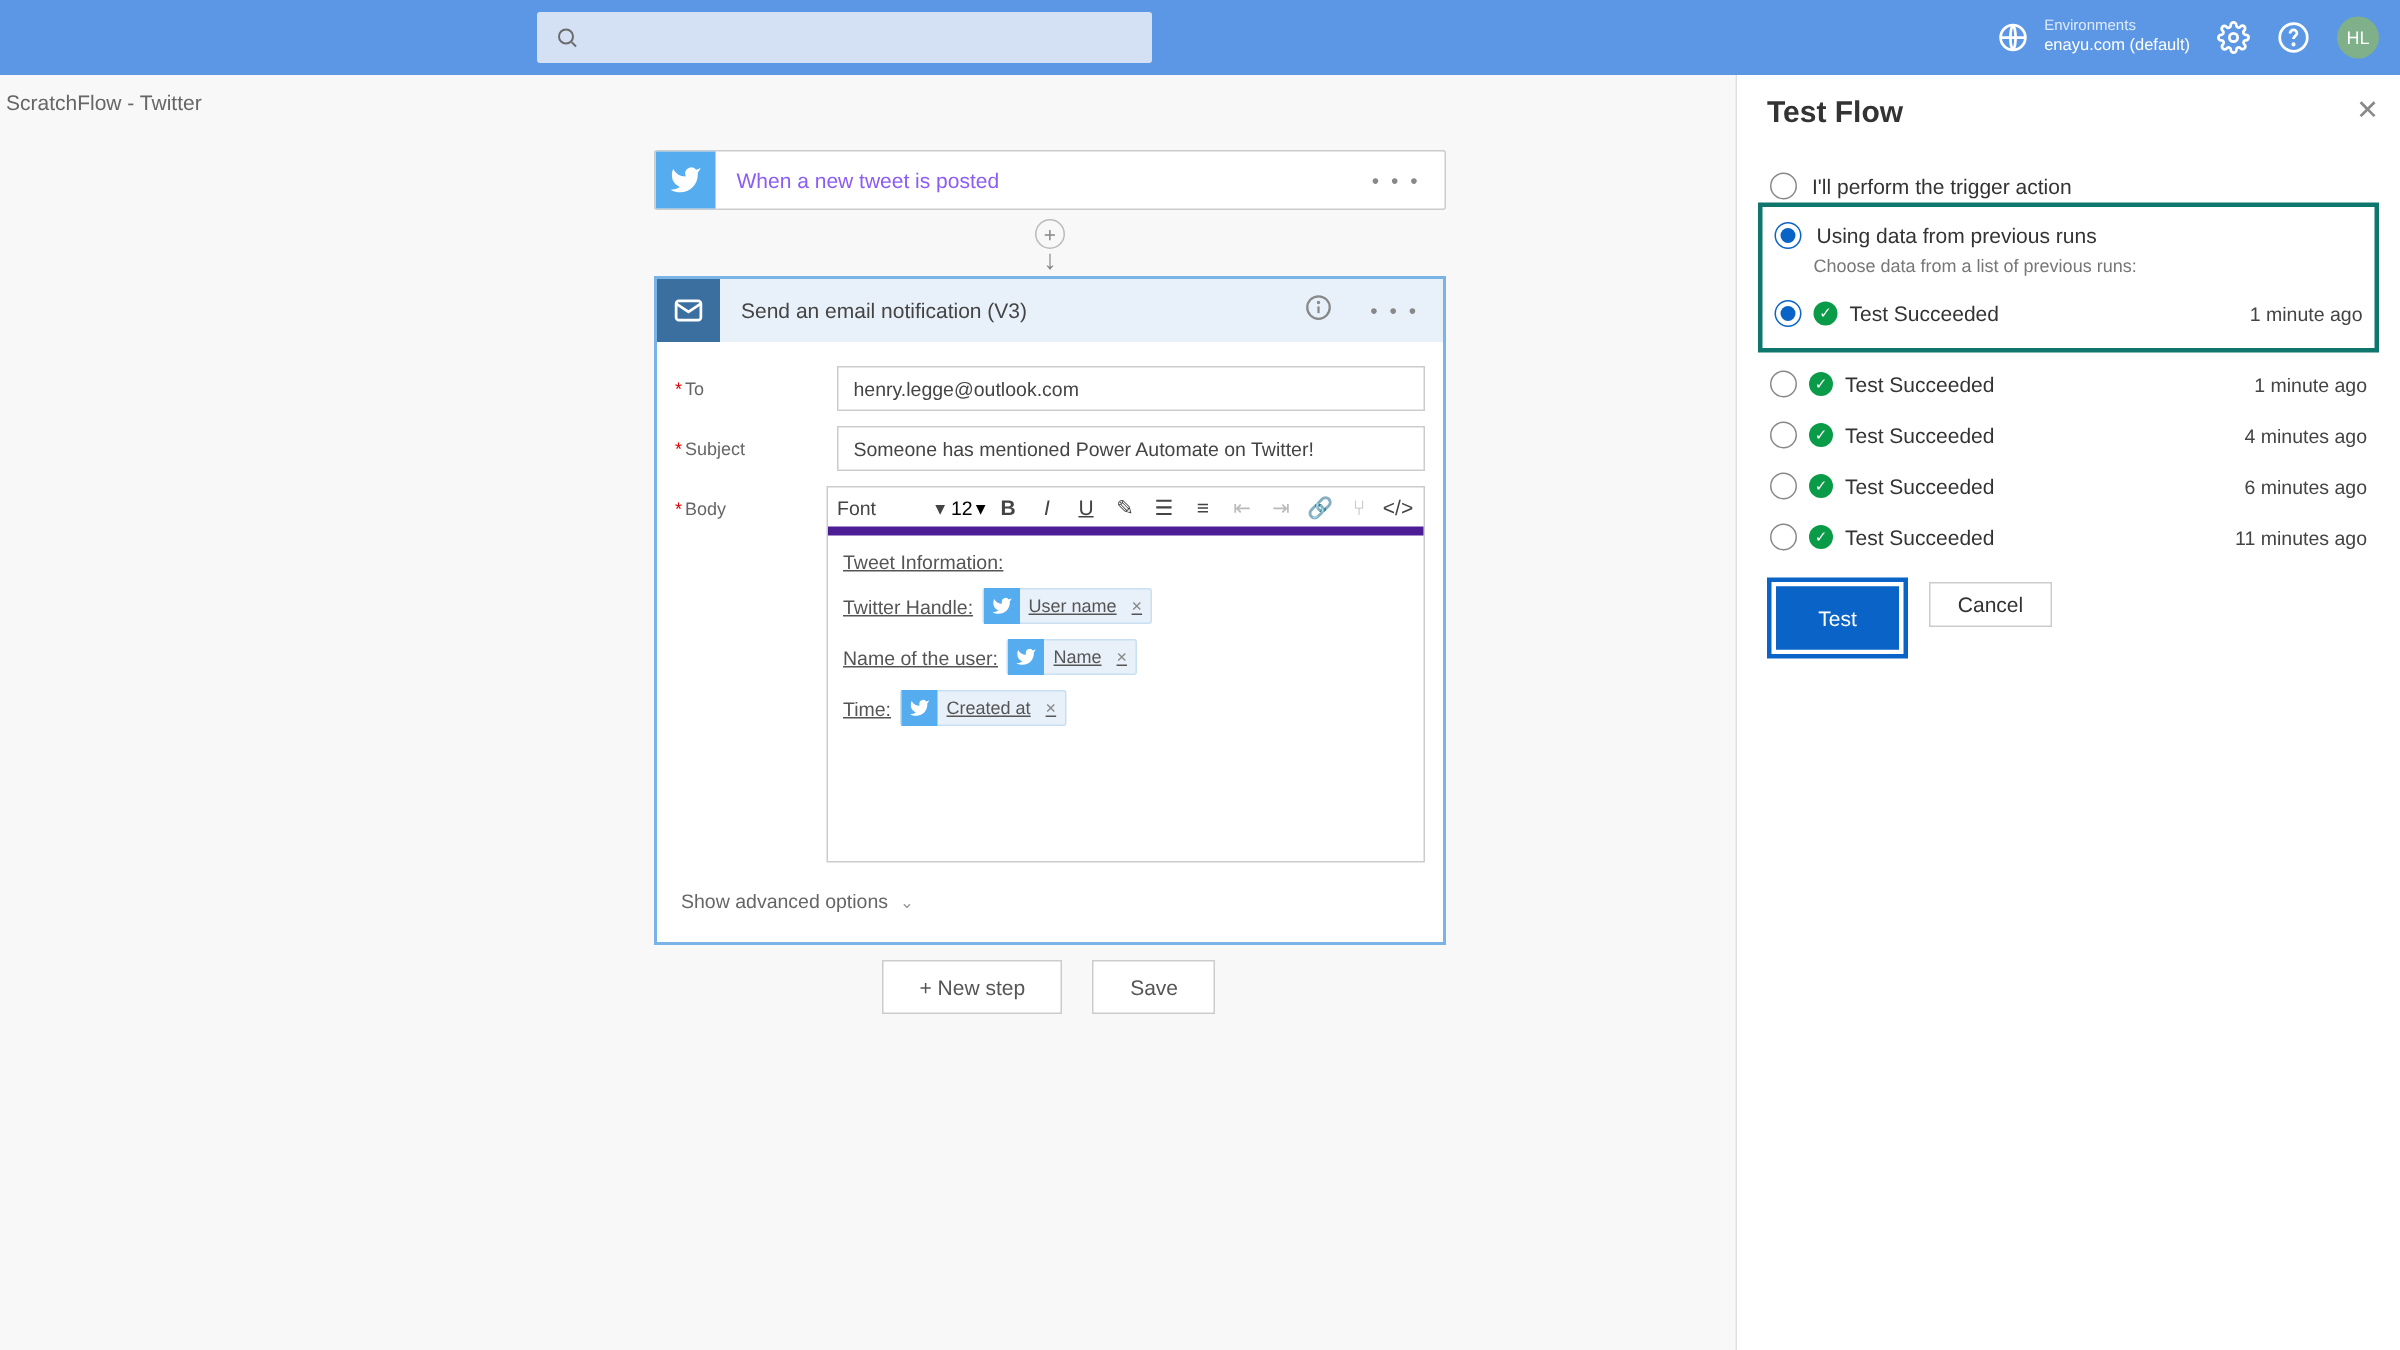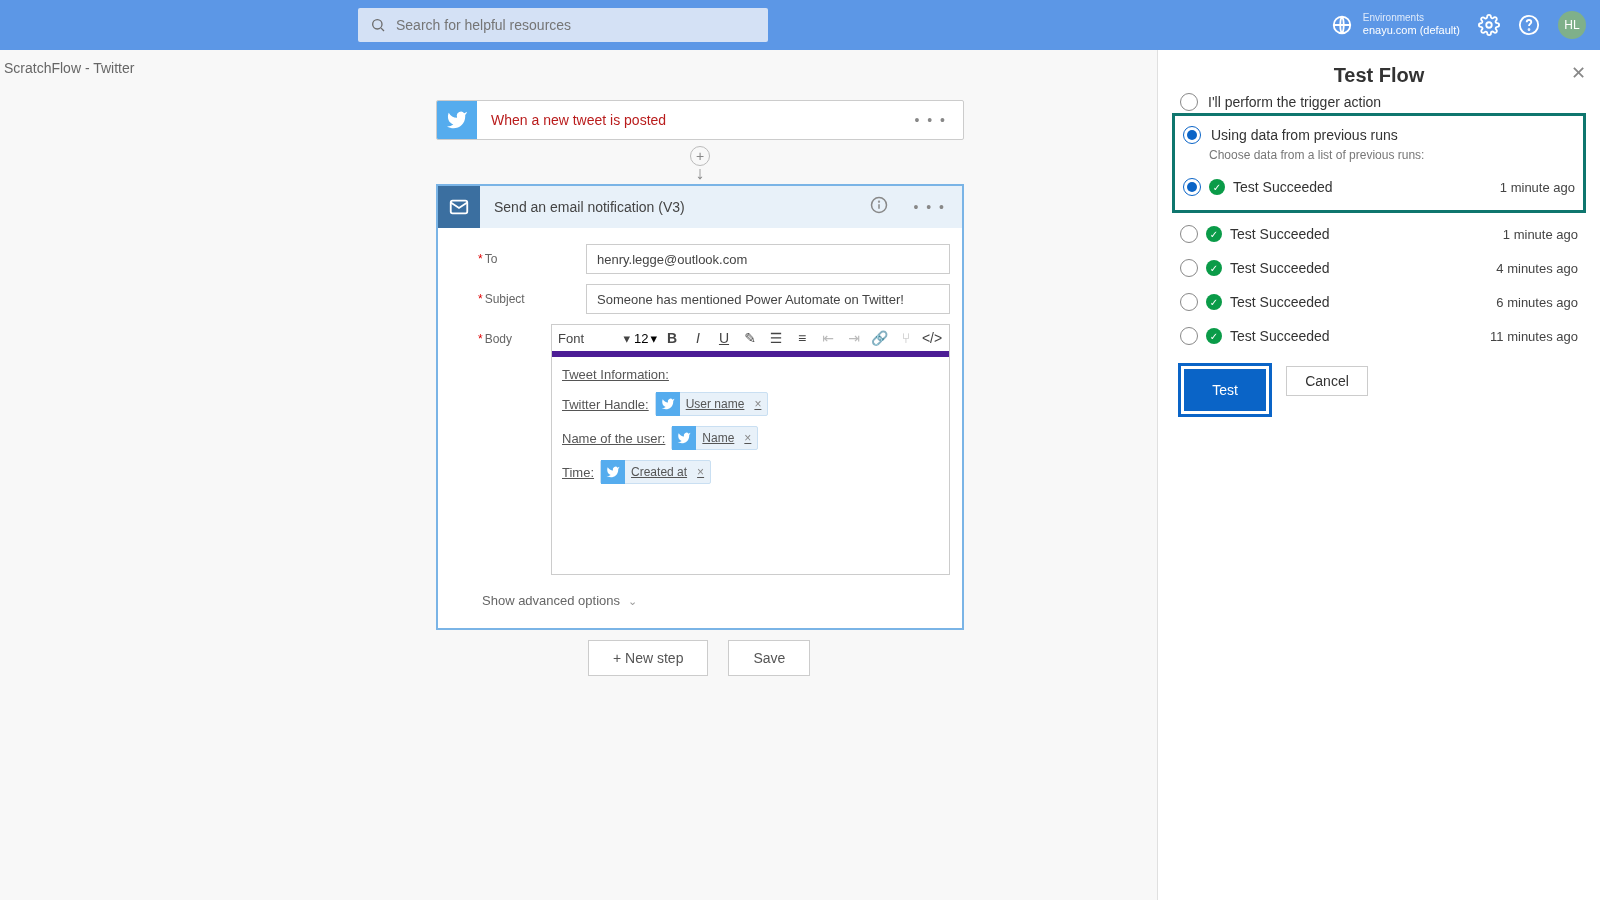--- a/index.html
+++ b/index.html
@@ -16,34 +16,34 @@
 .top-icon { width: 22px; height: 22px; color: #fff; cursor: pointer; display:flex; align-items:center; justify-content:center;}
 .avatar { width: 28px; height: 28px; border-radius: 50%; background: #7fb08a; color: #fff; font-size: 12px; display: flex; align-items: center; justify-content: center; }
 
 .crumb { position: absolute; top: 60px; left: 4px; font-size: 14px; color: #666; }
 
 .canvas { position: absolute; top: 100px; left: 436px; width: 528px; }
 
 .trigger-card { border: 1px solid #ccc; border-radius: 2px; background: #fff; display: flex; align-items: center; height: 40px; overflow: hidden; }
 .trigger-icon { width: 40px; height: 40px; background: #55acee; display: flex; align-items: center; justify-content: center; }
 .trigger-icon svg { width: 22px; height: 22px; color: #fff; }
-.trigger-title { flex: 1; padding-left: 14px; font-size: 14px; color: #b91c1c; }
+.trigger-title { flex: 1; padding-left: 14px; font-size: 14px; color: #8b5cf6; }
 .trigger-menu { padding: 0 16px; color: #888; letter-spacing: 2px; font-size: 14px; cursor:pointer;}
 
 .connector { display: flex; flex-direction: column; align-items: center; padding: 6px 0 2px; color: #888; }
 .plus-circle { width: 20px; height: 20px; border: 1px solid #bbb; border-radius: 50%; display:flex; align-items:center; justify-content:center; font-size:14px; color:#888; cursor:pointer;}
 .arrow-down { font-size: 18px; line-height: 1; margin-top:-2px;}
 
 .action-card { border: 2px solid #7ab4e6; background: #fff; }
 .action-header { height: 42px; background: #e8f1f9; display: flex; align-items: center; }
 .action-icon { width: 42px; height: 42px; background: #3b6fa0; display:flex; align-items:center; justify-content:center;}
 .action-icon svg{ width:22px; height:22px; color:#fff;}
 .action-title { flex: 1; padding-left: 14px; font-size: 14px; color: #444; }
 .info-icon { color:#888; padding:0 10px; cursor:pointer;}
-.action-body { padding: 16px 12px 10px; margin-left: 28px; }
+.action-body { padding: 16px 12px 10px; }
 .form-row { display:flex; margin-bottom:10px; align-items:flex-start; }
 .form-label { width: 108px; font-size: 12px; color: #666; padding-top: 8px; }
 .form-label .req { color:#d00; margin-right:2px;}
 .form-input { flex:1; border:1px solid #ccc; height:30px; padding:0 10px; font-size:13px; color:#444; }
 .editor-wrap { flex:1; border:1px solid #ccc; }
 .editor-toolbar { height:32px; border-bottom:6px solid #4c1d95; display:flex; align-items:center; padding:0 6px; gap:4px; }
 .font-select{ border:none; font-size:13px; color:#444; width:72px; display:flex; align-items:center; justify-content:space-between;}
 .fsize { font-size:13px; display:flex; align-items:center; gap:2px;}
 .tbtn { width:22px; height:22px; display:flex; align-items:center; justify-content:center; color:#444; font-size:14px; cursor:pointer;}
 .editor-body{ padding:10px 10px 80px; font-size:13px; color:#555; min-height:210px;text-decoration:underline;}
@@ -52,21 +52,21 @@
 .token .ticon{ width:24px; height:24px; background:#55acee; display:flex; align-items:center; justify-content:center;}
 .token .ticon svg{width:14px;height:14px;color:#fff;}
 .token .tx{color:#888; cursor:pointer; padding-left:4px;}
 .adv{ font-size:13px; color:#666; padding:8px 4px 10px; cursor:pointer;}
 .adv .chev{ margin-left:8px; font-size:11px; color:#999;}
 
 .bottom-actions{ position:absolute; top:640px; left:588px; display:flex; gap:20px;}
 .btn{ border:1px solid #ccc; background:#fff; height:36px; padding:0 24px; font-size:14px; color:#555; cursor:pointer; display:flex; align-items:center;}
 
 .panel { position:absolute; right:0; top:50px; bottom:0; width:443px; background:#fff; border-left:1px solid #e0e0e0; padding:14px 20px; }
-.panel-title{ font-size:20px; font-weight:600; color:#333; margin-bottom:0;text-align:center;}
+.panel-title{ font-size:20px; font-weight:600; color:#333; margin-bottom:22px;}
 .panel-close{ position:absolute; top:12px; right:14px; font-size:18px; color:#888; cursor:pointer;}
 .radio-row{ display:flex; align-items:center; gap:10px; font-size:14px; color:#333; padding:6px 2px;}
 .radio{ width:18px; height:18px; border:1px solid #888; border-radius:50%; display:flex; align-items:center; justify-content:center; cursor:pointer;}
 .radio.sel::after{ content:""; width:10px; height:10px; background:#0a64c7; border-radius:50%;}
 .radio.sel{ border-color:#0a64c7;}
 .subtext{ font-size:12px; color:#777; margin-left:28px; margin-top:-2px; margin-bottom:8px;}
 .hlblock{ border:3px solid #0f766e; padding:4px 4px 6px; margin:-4px -6px 4px;}
 .hlblock-inner{ padding:0 2px;}
 .run-row{ display:flex; align-items:center; padding:8px 2px; font-size:14px; color:#333;}
 .check{ width:16px; height:16px; border-radius:50%; background:#0a9b48; color:#fff; font-size:10px; display:flex; align-items:center; justify-content:center; margin:0 8px;}
@@ -78,21 +78,20 @@
 </style>
 </head>
 <body>
 
 <div class="topbar">
   <div class="searchbox">
     <svg viewBox="0 0 24 24" fill="none" stroke="currentColor" stroke-width="2">
         <circle cx="11" cy="11" r="7"></circle>
         <line x1="21" y1="21" x2="16.65" y2="16.65"></line>
       </svg>
-    <input type="text" placeholder="Search for helpful resources" style="">
   </div>
   <div class="topbar-right">
     <div class="env-block">
       <svg class="top-icon" viewBox="0 0 24 24" fill="none" stroke="currentColor" stroke-width="2">
           <circle cx="12" cy="12" r="9"></circle>
           <path d="M3 12h18M12 3c2.5 3 2.5 15 0 18M12 3c-2.5 3-2.5 15 0 18"></path>
         </svg>
       <div class="env-text">
         <div class="lbl">Environments</div>
         <div>enayu.com (default)</div>

